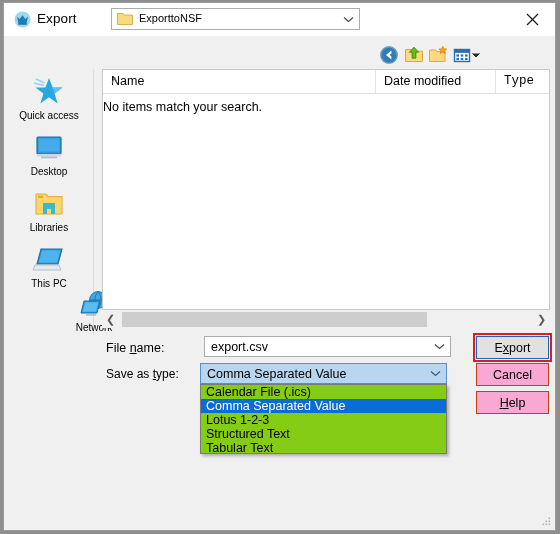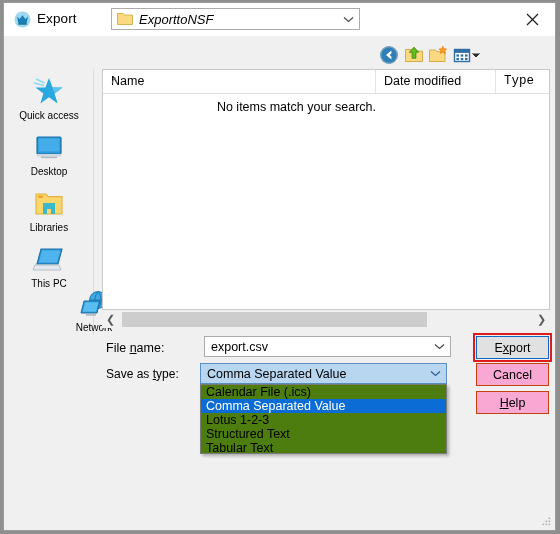--- a/index.html
+++ b/index.html
@@ -45,21 +45,21 @@
   }
   .saveinlabel u{text-decoration:underline;}
   .combo-savein{
     position:absolute;left:107px;top:5px;width:249px;height:22px;
     background:#fff;border:1px solid #ababab;box-sizing:border-box;
   }
   .combo-savein .folder{
     position:absolute;left:5px;top:3px;width:16px;height:14px;
   }
   .combo-savein .ctext{
-    position:absolute;left:27px;top:3px;font-size:13px;font-style:italic;
+    position:absolute;left:27px;top:3px;font-size:11px;
   }
   .combo-arrow{
     position:absolute;right:5px;top:0;bottom:0;
     display:flex;align-items:center;
   }
 
   .tbicon{position:absolute;top:42px;width:22px;height:20px;cursor:default;}
   .tbicon svg{display:block;}
   #tb-back{left:375px;}
   #tb-up{left:400px;}
@@ -96,21 +96,21 @@
   }
   .col span{position:absolute;left:8px;top:4px;font-size:12.5px;}
   #col-name{left:0;width:273px;}
   #col-date{left:273px;width:120px;}
   #col-type{left:393px;width:54px;border-right:none;font-family:Liberation Mono, monospace;}
   .sortcaret{
     position:absolute;left:135px;top:-1px;
     font-size:10px;color:#6d6d6d;
   }
   .empty-msg{
-    position:absolute;left:0;top:30px;width:273px;text-align:right;
+    position:absolute;left:0;top:30px;width:273px;text-align:left;
     font-size:12.5px;color:#000;
   }
 
   
   .hscroll{
     position:absolute;left:98px;top:308px;width:448px;height:17px;
     background:#f0f0f0;
   }
   .sb-arrow{
     position:absolute;top:0;width:17px;height:17px;
@@ -136,21 +136,21 @@
   .combo-filename .ctext{position:absolute;left:6px;top:3px;font-size:12.5px;}
 
   .combo-savetype{
     position:absolute;left:196px;top:360px;width:247px;height:21px;
     background:#b8d6f0;border:1px solid #5a8fc4;box-sizing:border-box;
   }
   .combo-savetype .ctext{position:absolute;left:6px;top:3px;font-size:12.5px;}
 
   .dropdown{
     position:absolute;left:196px;top:381px;width:247px;height:70px;
-    background:#4d7c0f;border:1px solid #7a7a7a;box-sizing:border-box;
+    background:#84cc16;border:1px solid #7a7a7a;box-sizing:border-box;
     box-shadow:2px 2px 3px rgba(0,0,0,.28);
   }
   .dd-item{
     height:14px;line-height:14px;padding-left:5px;
     font-size:12.5px;color:#000;cursor:default;white-space:nowrap;
   }
   .dd-item.sel{background:#0a6cd4;color:#fff;}
 
   
   .btn{

